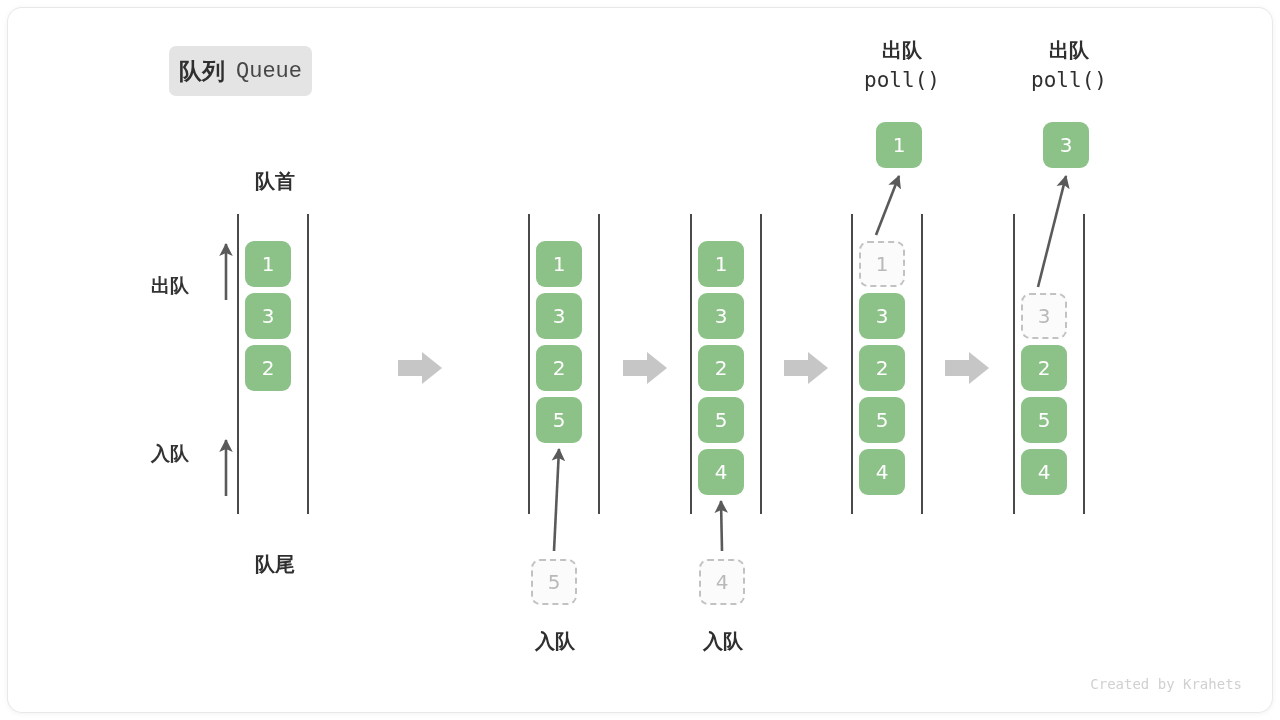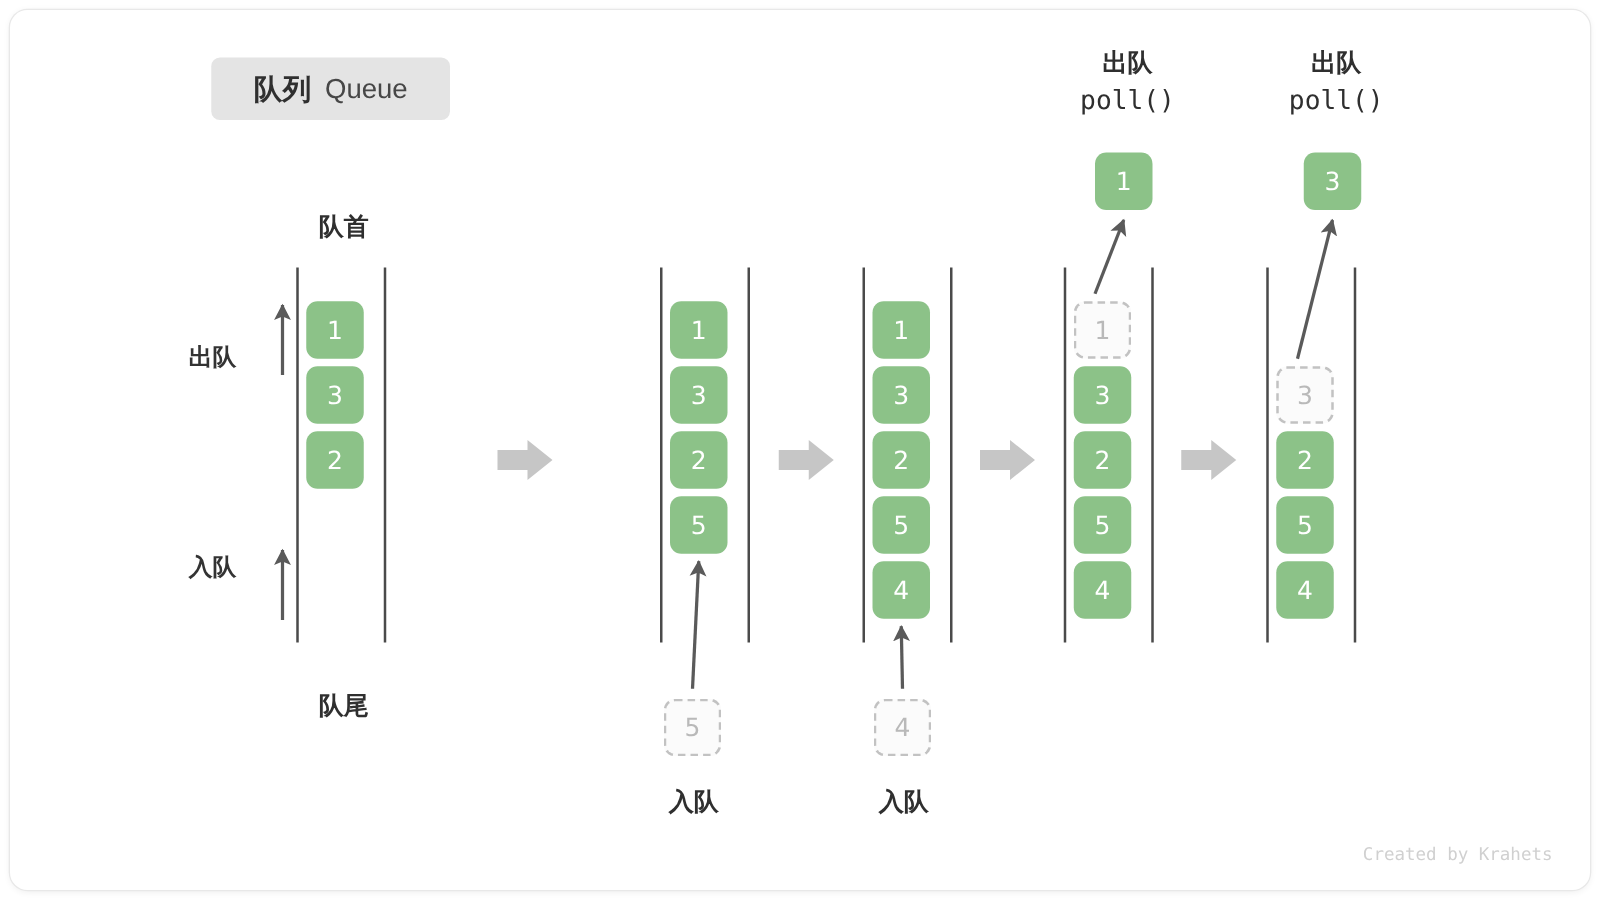--- a/index.html
+++ b/index.html
@@ -30,35 +30,35 @@
     width: 1264px;
     height: 704px;
   }
 
   
   #title-badge {
     position: absolute;
     left: 161px;
     top: 38px;
     height: 50px;
-    padding: 0 34px;
+    padding: 0 10px;
     background: #e4e4e4;
     border-radius: 7px;
     display: flex;
     align-items: center;
     gap: 11px;
     white-space: nowrap;
   }
   #title-badge .cn {
     font-size: 23px;
     font-weight: bold;
     color: #2f2f2f;
   }
   #title-badge .en {
-    font-family: Liberation Sans, sans-serif;
+    font-family: Liberation Mono, monospace;
     font-size: 22px;
     color: #474747;
   }
 
   
   .hdr-label {
     position: absolute;
     font-size: 20px;
     font-weight: bold;
     color: #2f2f2f;

